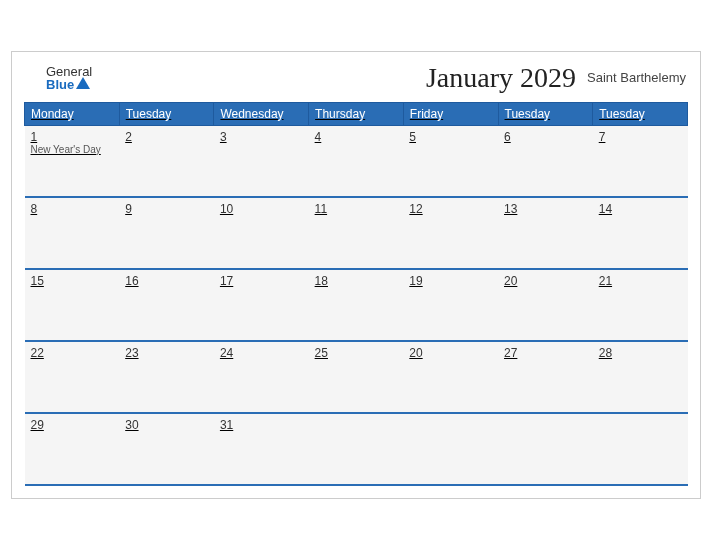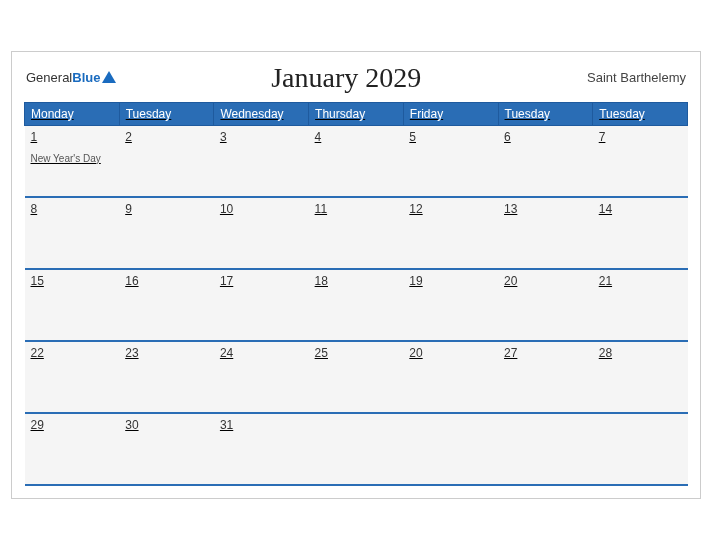--- a/index.html
+++ b/index.html
@@ -20,22 +20,23 @@
     }
     .header {
       display: flex;
       align-items: center;
       justify-content: space-between;
       margin-bottom: 8px;
       padding: 0 2px;
     }
     .logo {
       display: flex;
-      flex-direction: row;
+      flex-direction: column;
       line-height: 1;
+      margin-left: 20px;
     }
     .logo-general {
       font-size: 13px;
       color: #333;
       font-weight: normal;
     }
     .logo-blue {
       font-size: 13px;
       color: #1a6bbf;
       font-weight: bold;
@@ -49,21 +50,21 @@
       border-right: 7px solid transparent;
       border-bottom: 12px solid #1a6bbf;
       margin-left: 2px;
       margin-top: -2px;
     }
     .month-title {
       font-size: 28px;
       color: #222;
       font-weight: normal;
       font-family: Georgia, serif;
-      text-align: center;
+      text-align: right;
       flex: 1;
     }
     .region {
       font-size: 13px;
       color: #444;
       text-align: right;
       min-width: 110px;
     }
     .calendar-grid {
       width: 100%;
@@ -94,21 +95,21 @@
     }
     .day-number {
       font-size: 12px;
       color: #333;
       display: block;
     }
     .event-label {
       font-size: 10px;
       color: #555;
       display: block;
-      margin-top: 9px;
+      margin-top: 0;
     }
     .week-row td {
       border-right: none;
       border-left: none;
     }
   </style>
 </head>
 <body>
 
 <div class="calendar-container">

